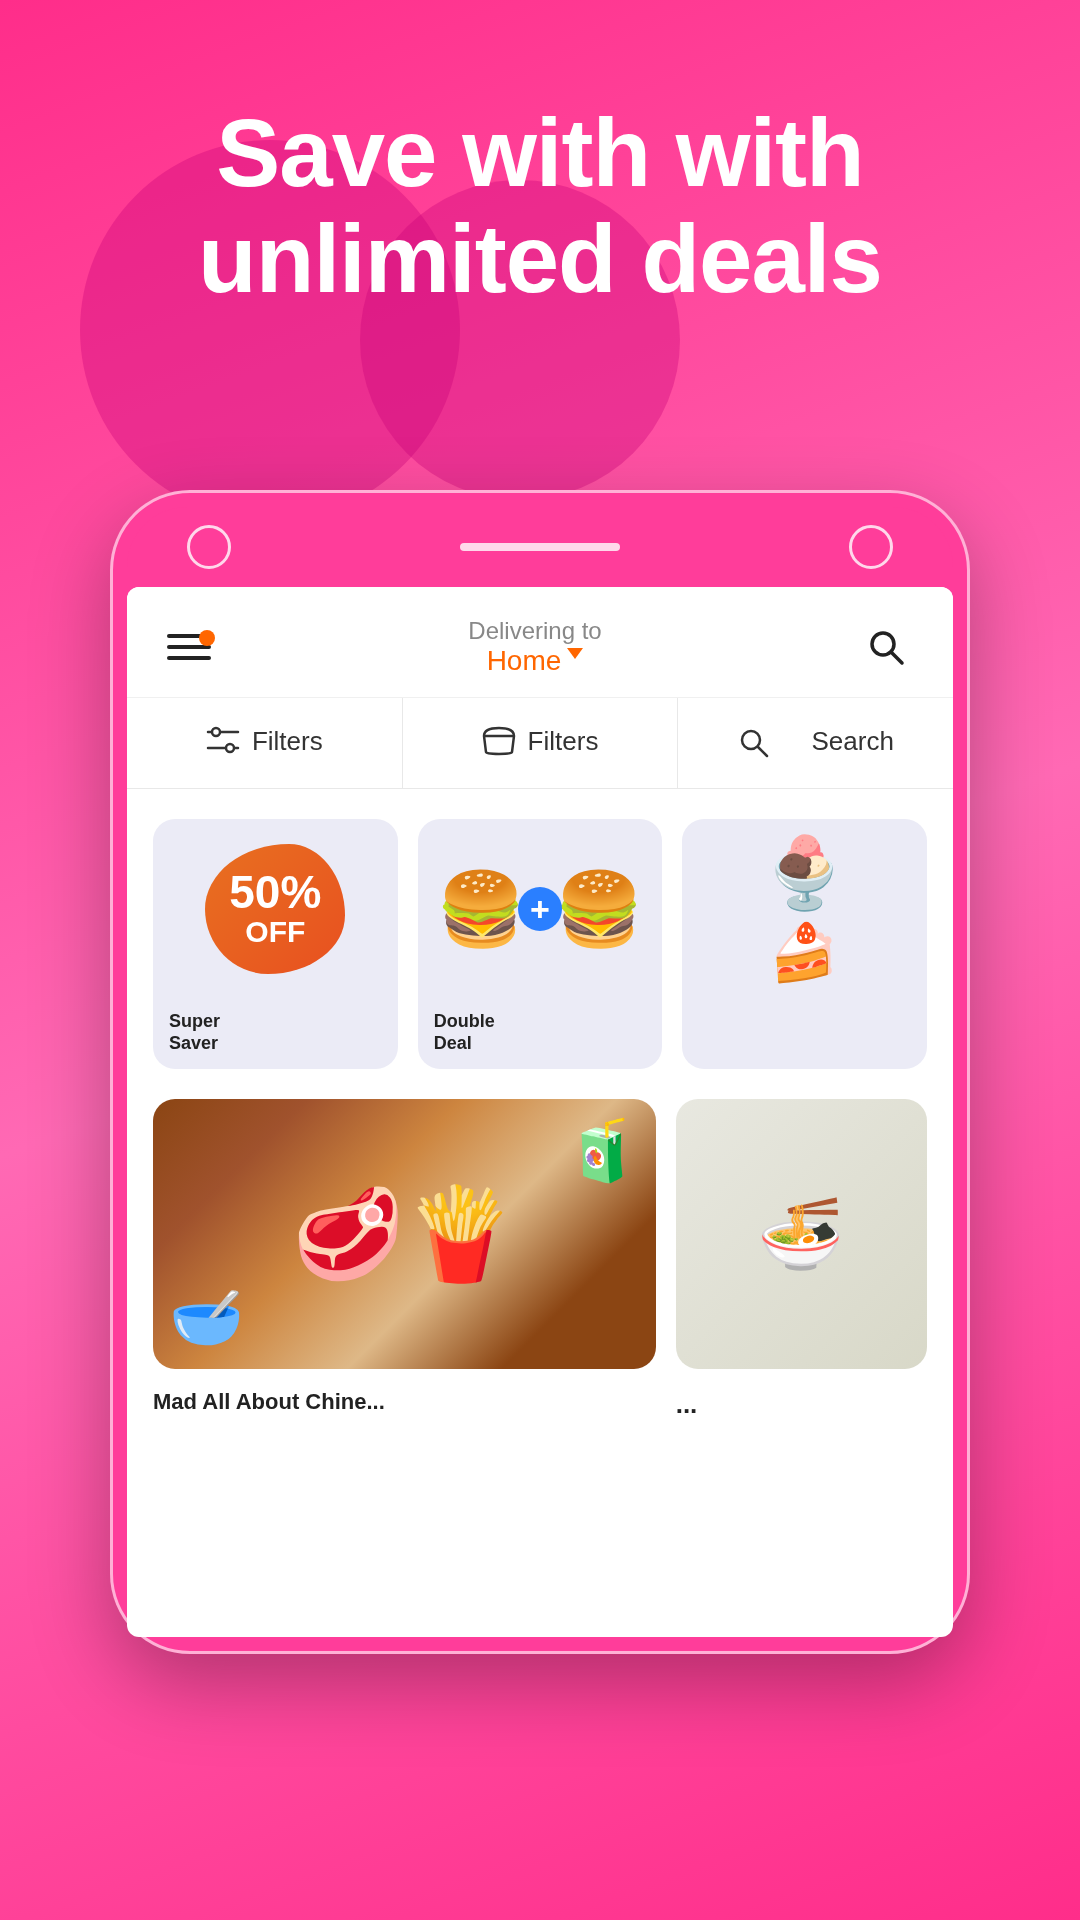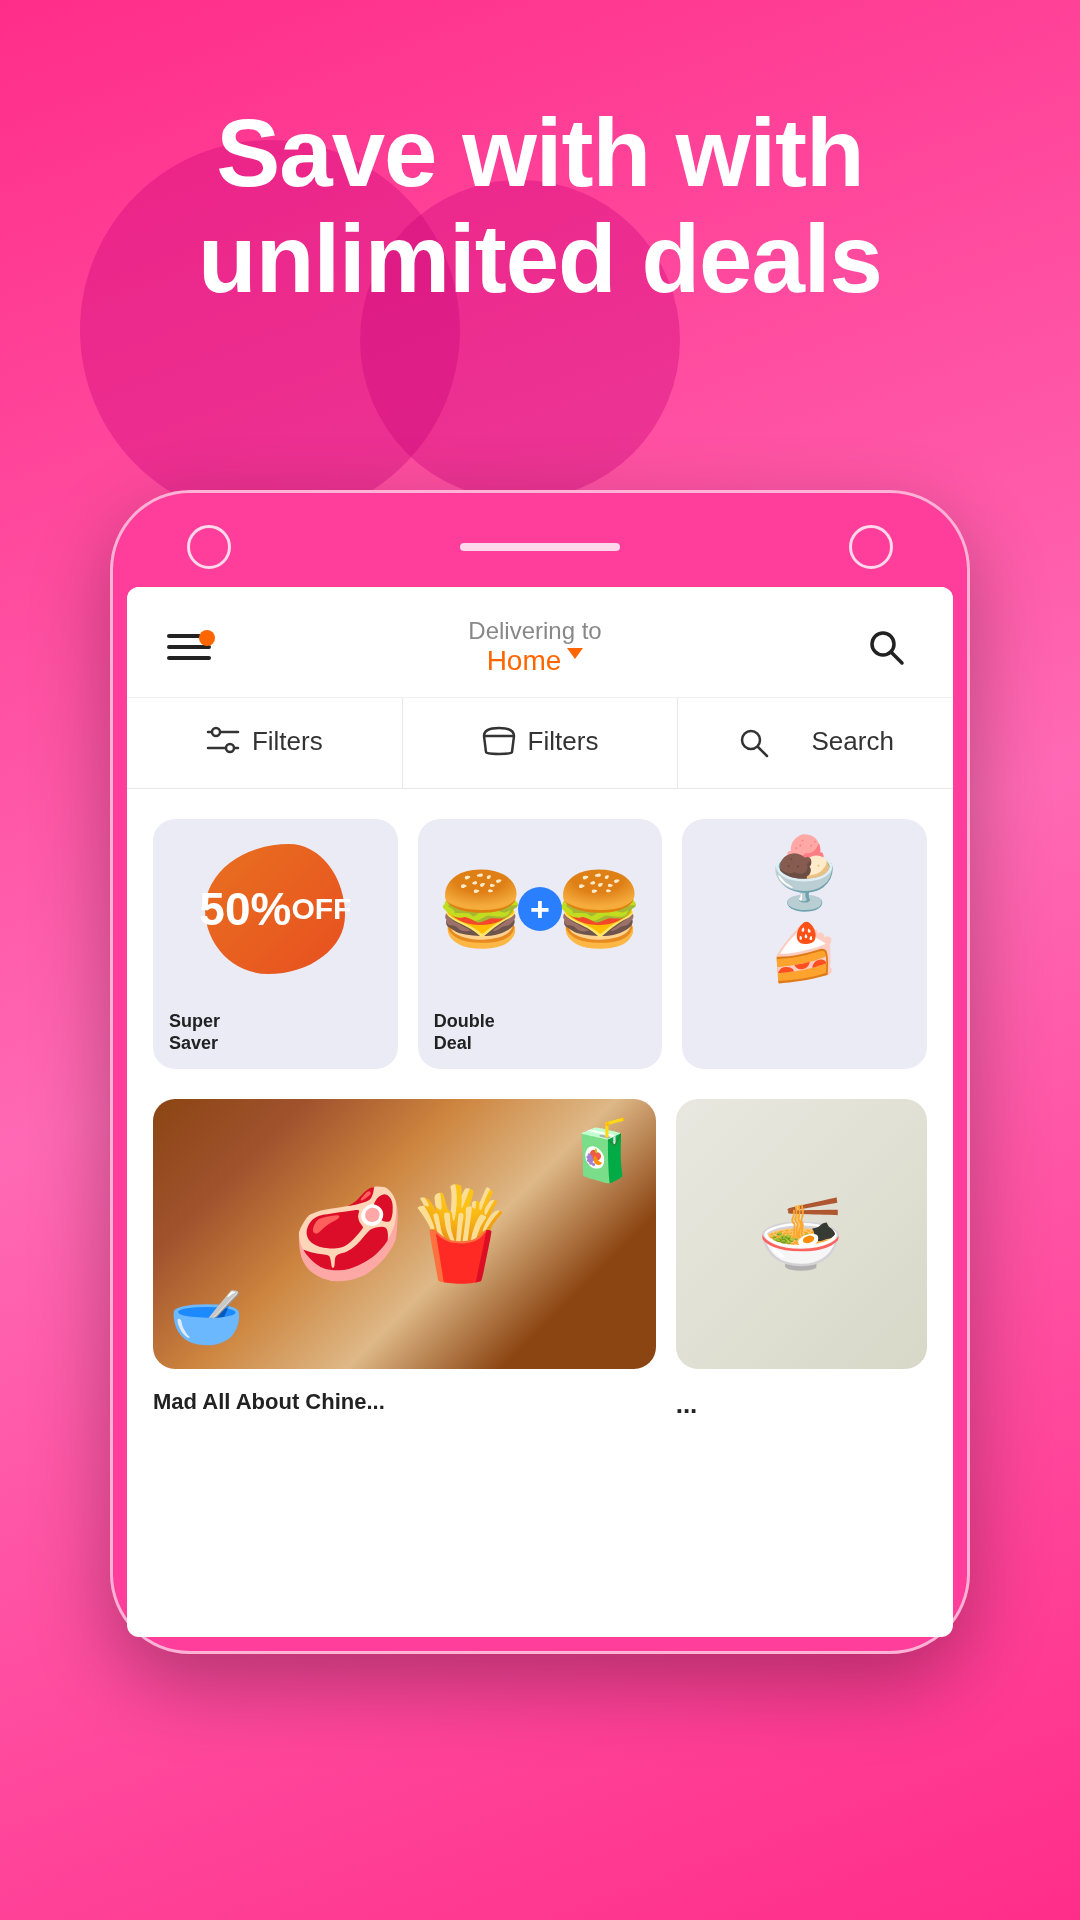--- a/index.html
+++ b/index.html
@@ -218,21 +218,21 @@
     }
 
     
     .super-saver-badge {
       background: linear-gradient(135deg, #e87020, #e85020);
       color: white;
       border-radius: 50%;
       width: 140px;
       height: 130px;
       display: flex;
-      flex-direction: row;
+      flex-direction: column;
       align-items: center;
       justify-content: center;
       font-weight: 900;
       position: relative;
     }
     .badge-percent {
       font-size: 46px;
       line-height: 1;
     }
     .badge-off {

